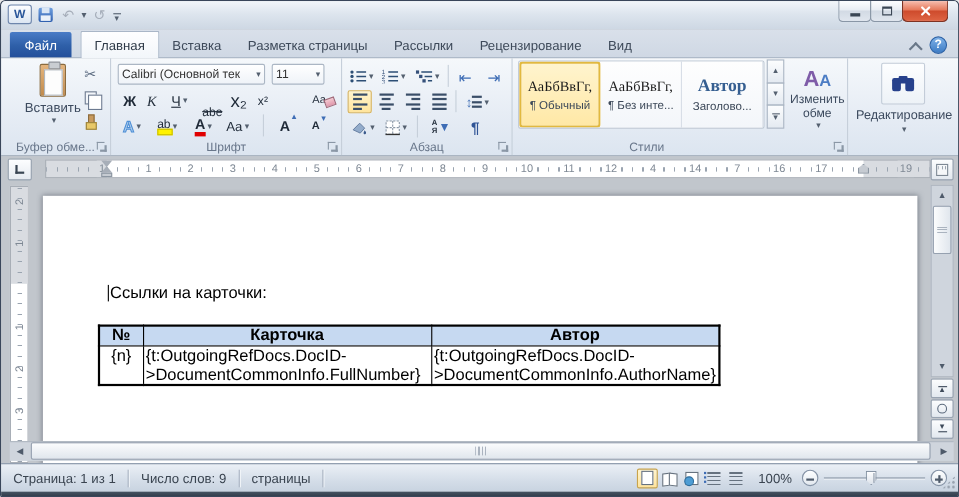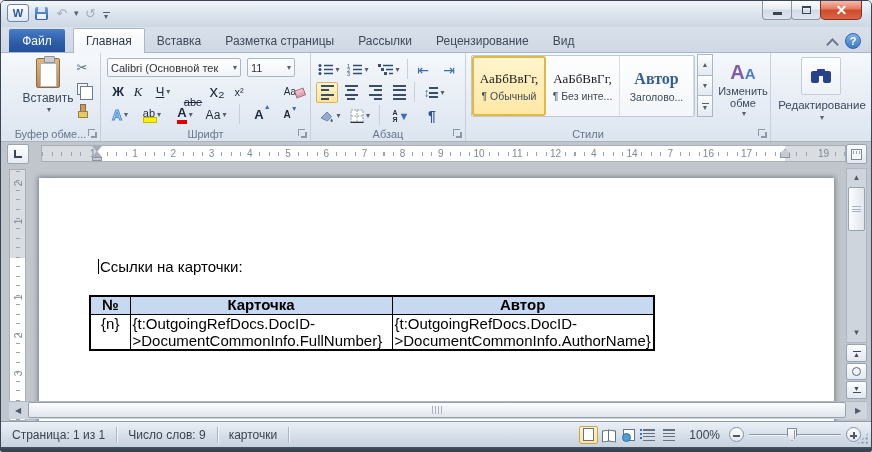--- a/index.html
+++ b/index.html
@@ -638,21 +638,21 @@
     <div class="sc-btn h-right">
         <span>▶</span>
       </div>
   </div>
 
   <div class="statusbar">
     <span class="sb-item">Страница: 1 из 1</span>
     <span class="sb-sep"></span>
     <span class="sb-item">Число слов: 9</span>
     <span class="sb-sep"></span>
-    <span class="sb-item">карточки</span>
+    <span class="sb-item">страницы</span>
     <span class="sb-sep"></span>
     <div class="sb-right">
       <div class="views">
         <div class="vbtn active">
             <span class="vi-page"></span>
           </div>
         <div class="vbtn">
             <span class="vi-read"></span>
           </div>
         <div class="vbtn">

